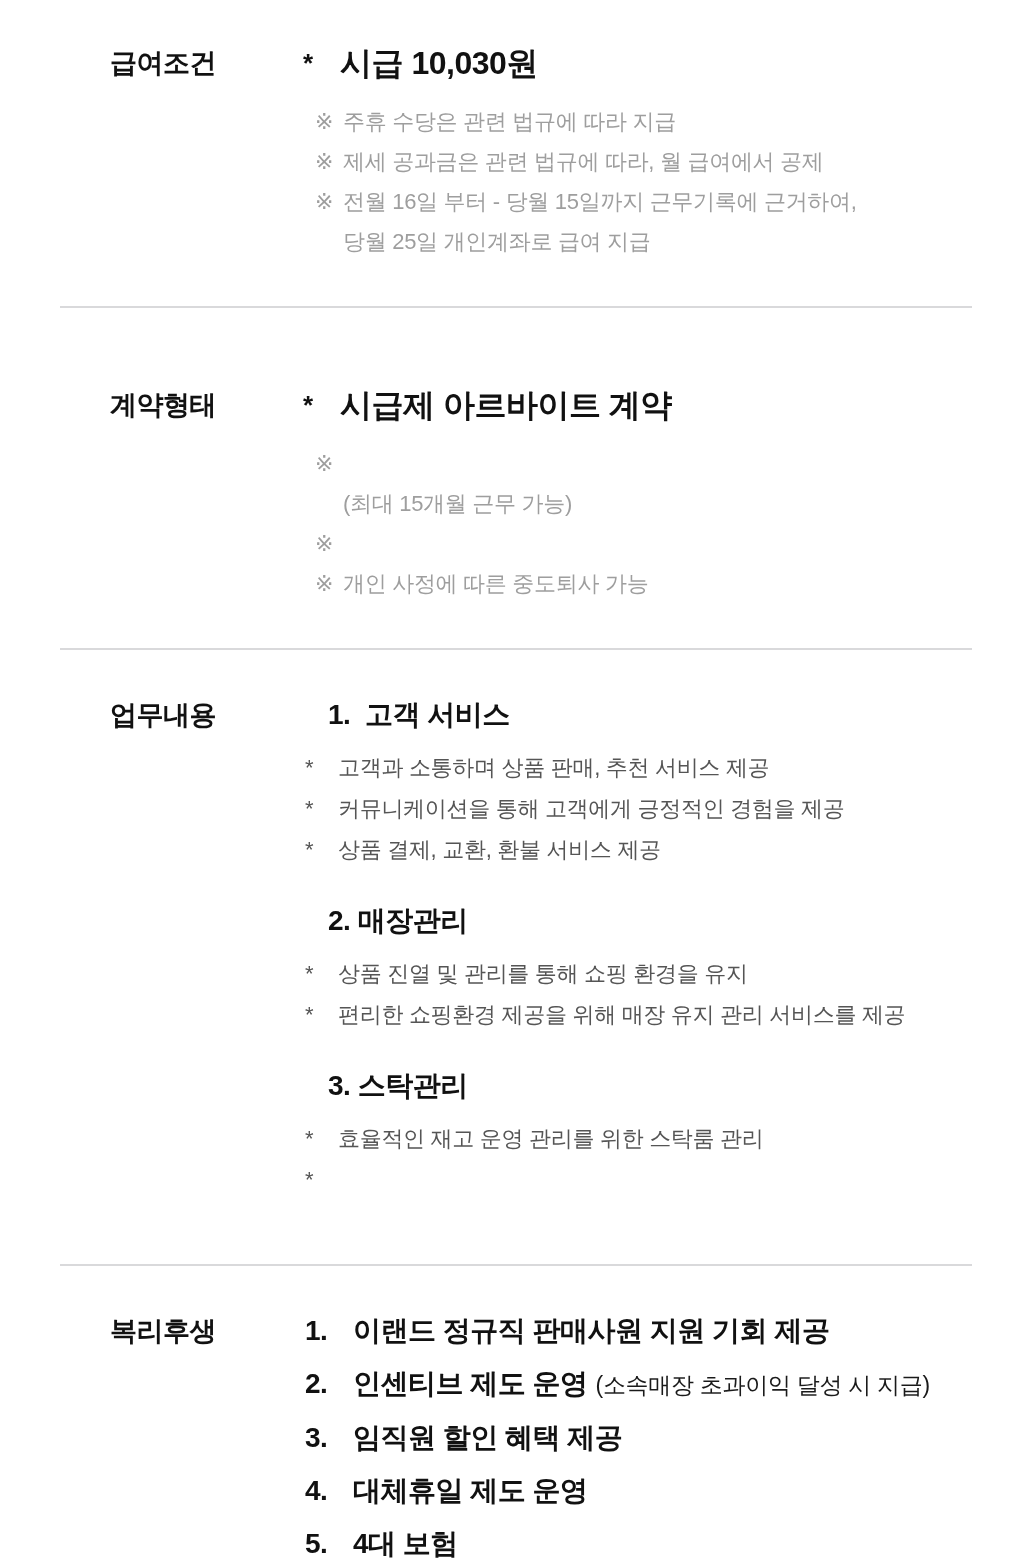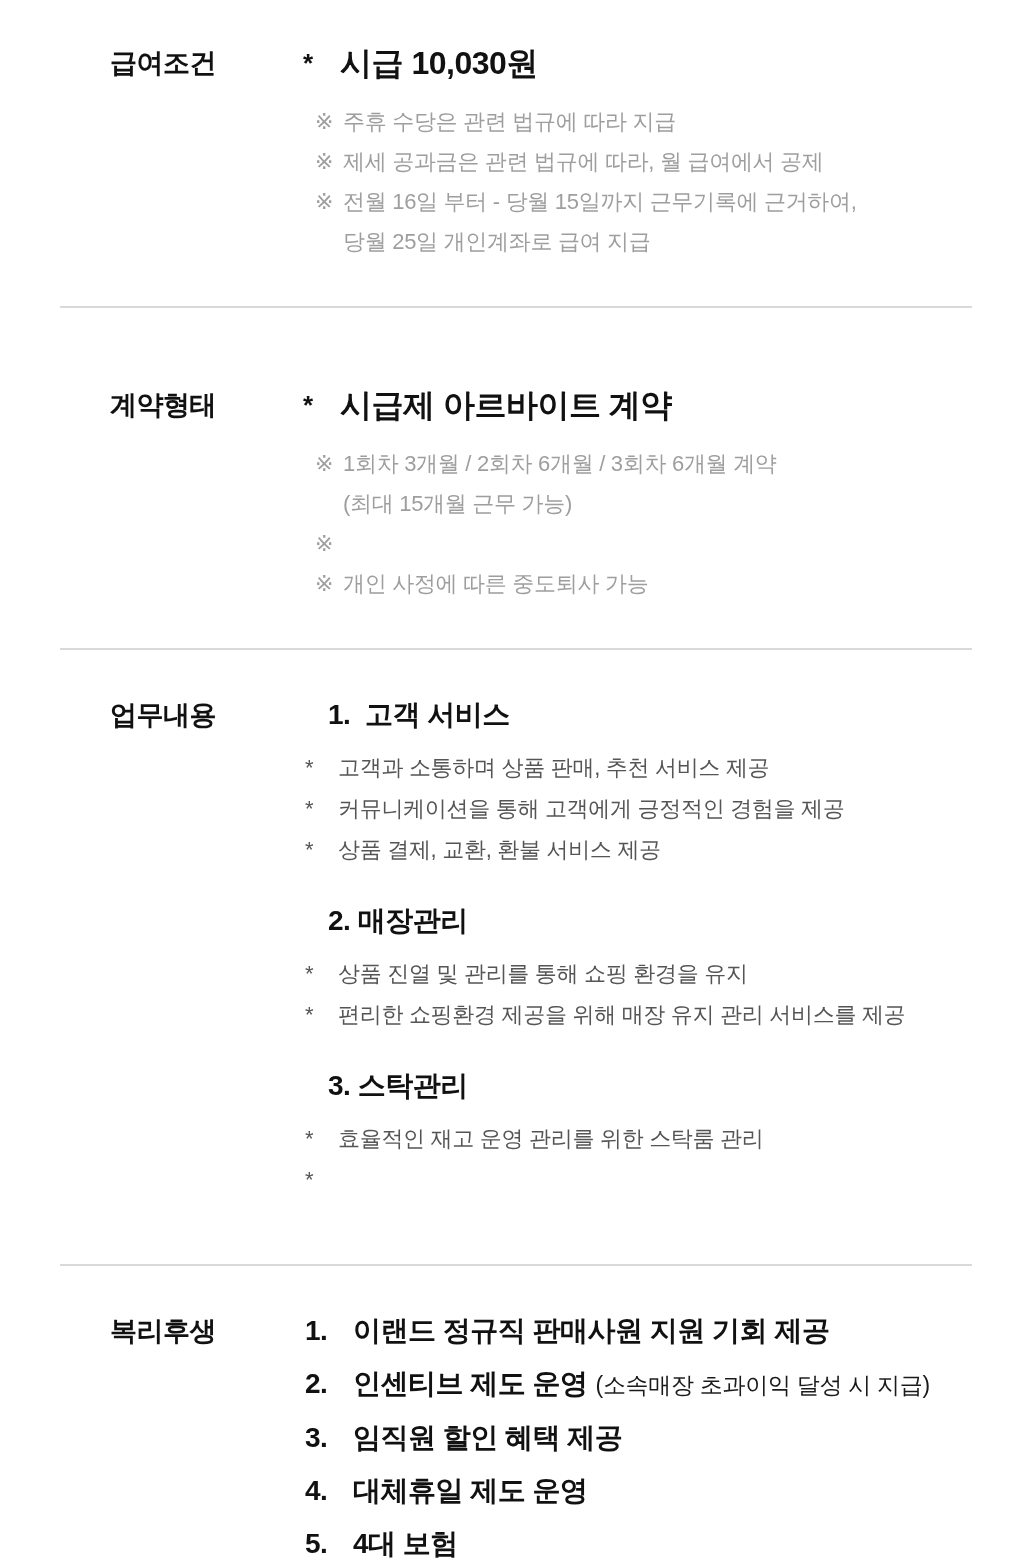--- a/index.html
+++ b/index.html
@@ -159,21 +159,20 @@
   <div class="section section-contract">
     <div class="section-label">계약형태</div>
     <div class="section-content">
       <div class="heading-row">
         <span class="heading-marker">*</span>
         <span class="heading-text">시급제 아르바이트 계약</span>
       </div>
       <div class="notes">
         <div class="note-line">
           <span class="note-marker">※</span>
-          <span class="note-text">1회차 3개월 / 2회차 6개월 / 3회차 6개월 계약</span>
         </div>
         <div class="note-line">
           <span class="note-marker"></span>
           <span class="note-text">(최대 15개월 근무 가능)</span>
         </div>
         <div class="note-line">
           <span class="note-marker">※</span>
         </div>
         <div class="note-line">
           <span class="note-marker">※</span>

